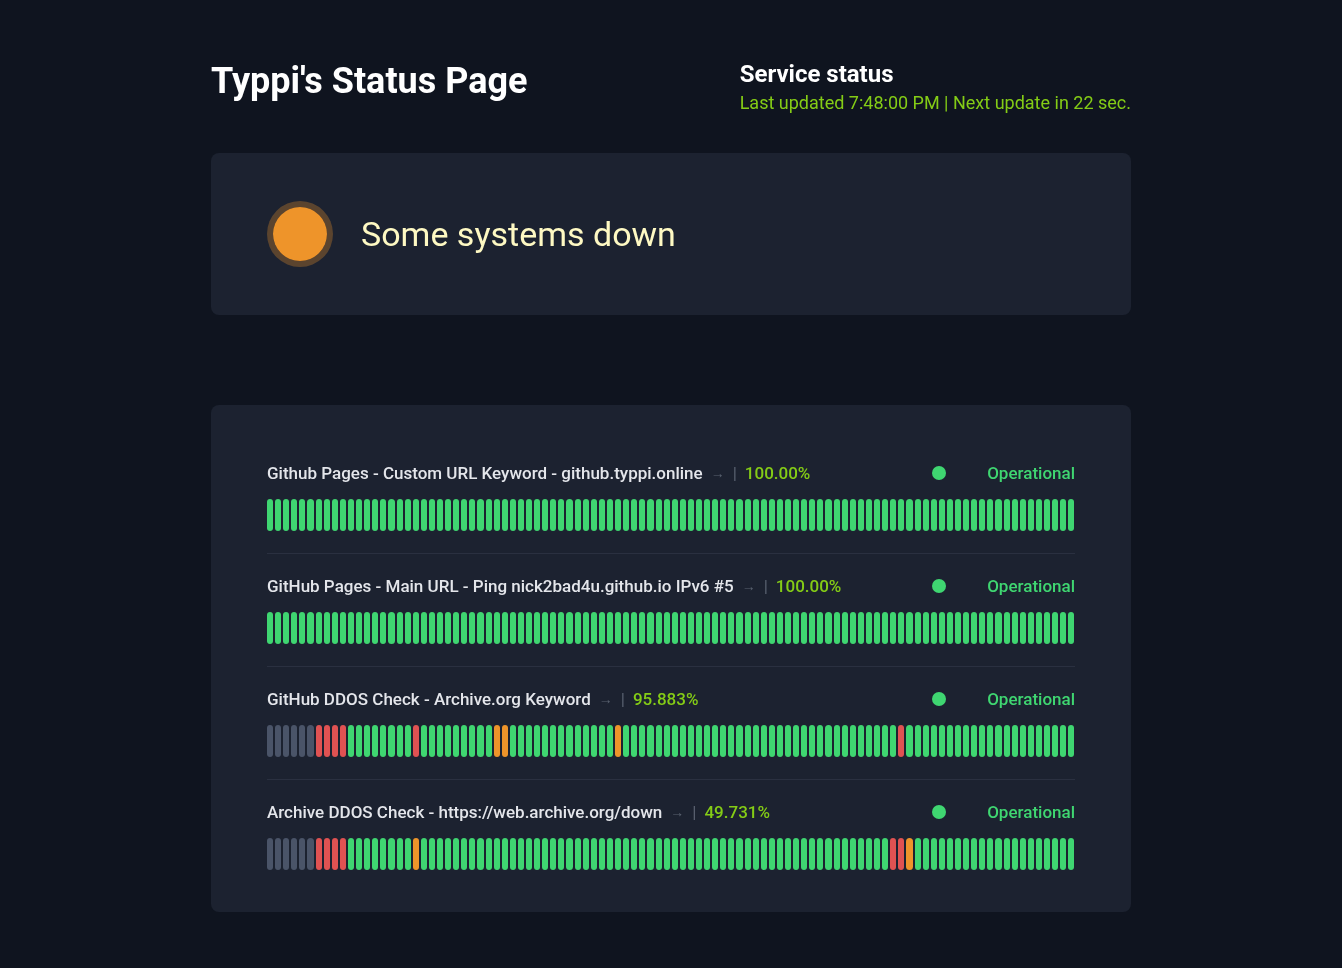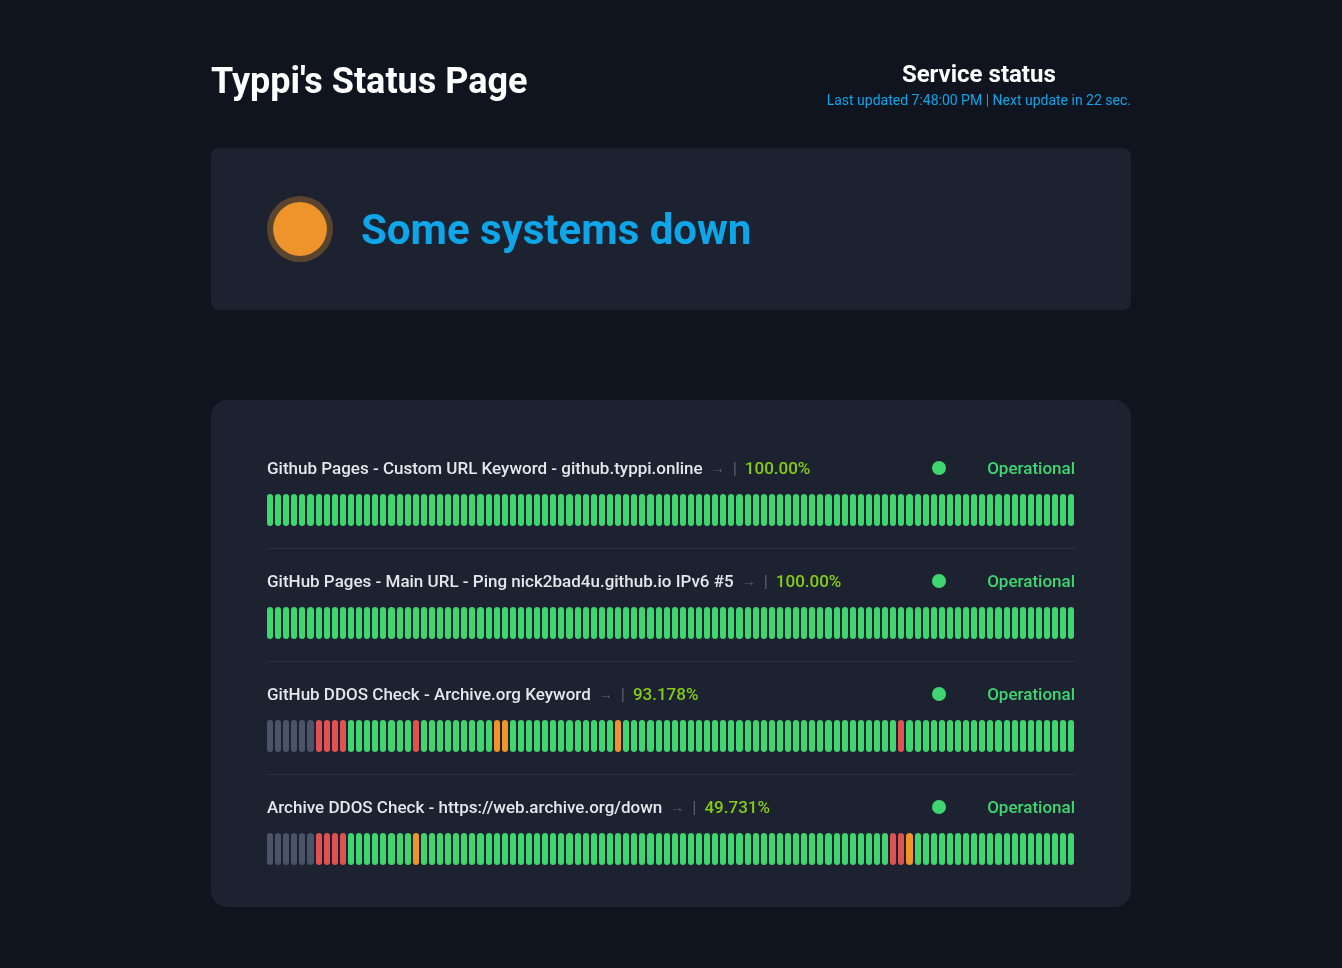--- a/index.html
+++ b/index.html
@@ -20,31 +20,31 @@
     justify-content: space-between;
     align-items: flex-start;
     padding: 50px 0 40px 0;
   }
   .page-title {
     font-size: 36px;
     font-weight: 700;
     color: #ffffff;
   }
   .status-meta {
-    text-align: center;
+    text-align: left;
   }
   .status-heading {
     font-size: 24px;
     font-weight: 700;
     color: #ffffff;
     margin-bottom: 4px;
   }
   .last-updated {
-    font-size: 14px;
-    color: #0ea5e9;
+    font-size: 18px;
+    color: #84cc16;
   }
   .card {
     background: #1c2230;
     border-radius: 8px;
     padding: 48px 56px;
     margin-bottom: 90px;
   }
   .overall-status {
     display: flex;
     align-items: center;
@@ -53,27 +53,27 @@
   .status-dot-big {
     width: 66px;
     height: 66px;
     border-radius: 50%;
     background: #ee942a;
     border: 6px solid rgba(238,148,42,0.3);
     background-clip: padding-box;
     flex-shrink: 0;
   }
   .overall-text {
-    font-size: 42px;
-    font-weight: 700;
-    color: #0ea5e9;
+    font-size: 34px;
+    font-weight: 400;
+    color: #fef9c3;
   }
   .services-card {
     background: #1c2230;
-    border-radius: 16px;
+    border-radius: 8px;
     padding: 36px 56px 20px 56px;
   }
   .service-row {
     padding: 22px 0;
     border-bottom: 1px solid #2a3040;
   }
   .service-row:last-child {
     border-bottom: none;
   }
   .service-head {
@@ -389,21 +389,21 @@
           <div class="bar g"></div>
           <div class="bar g"></div>
         </div>
       </div>
       <div class="service-row">
         <div class="service-head">
           <div class="service-title-group">
             <a class="service-name" style="text-decoration: none;">GitHub DDOS Check - Archive.org Keyword</a>
             <span class="arrow-icon">→</span>
             <span class="pipe">|</span>
-            <span class="uptime-pct">93.178%</span>
+            <span class="uptime-pct">95.883%</span>
           </div>
           <div class="service-status-group">
             <span class="status-dot-small"></span>
             <span class="status-label">Operational</span>
           </div>
         </div>
         <div class="bar-track">
           <div class="bar n"></div>
           <div class="bar n"></div>
           <div class="bar n"></div>

